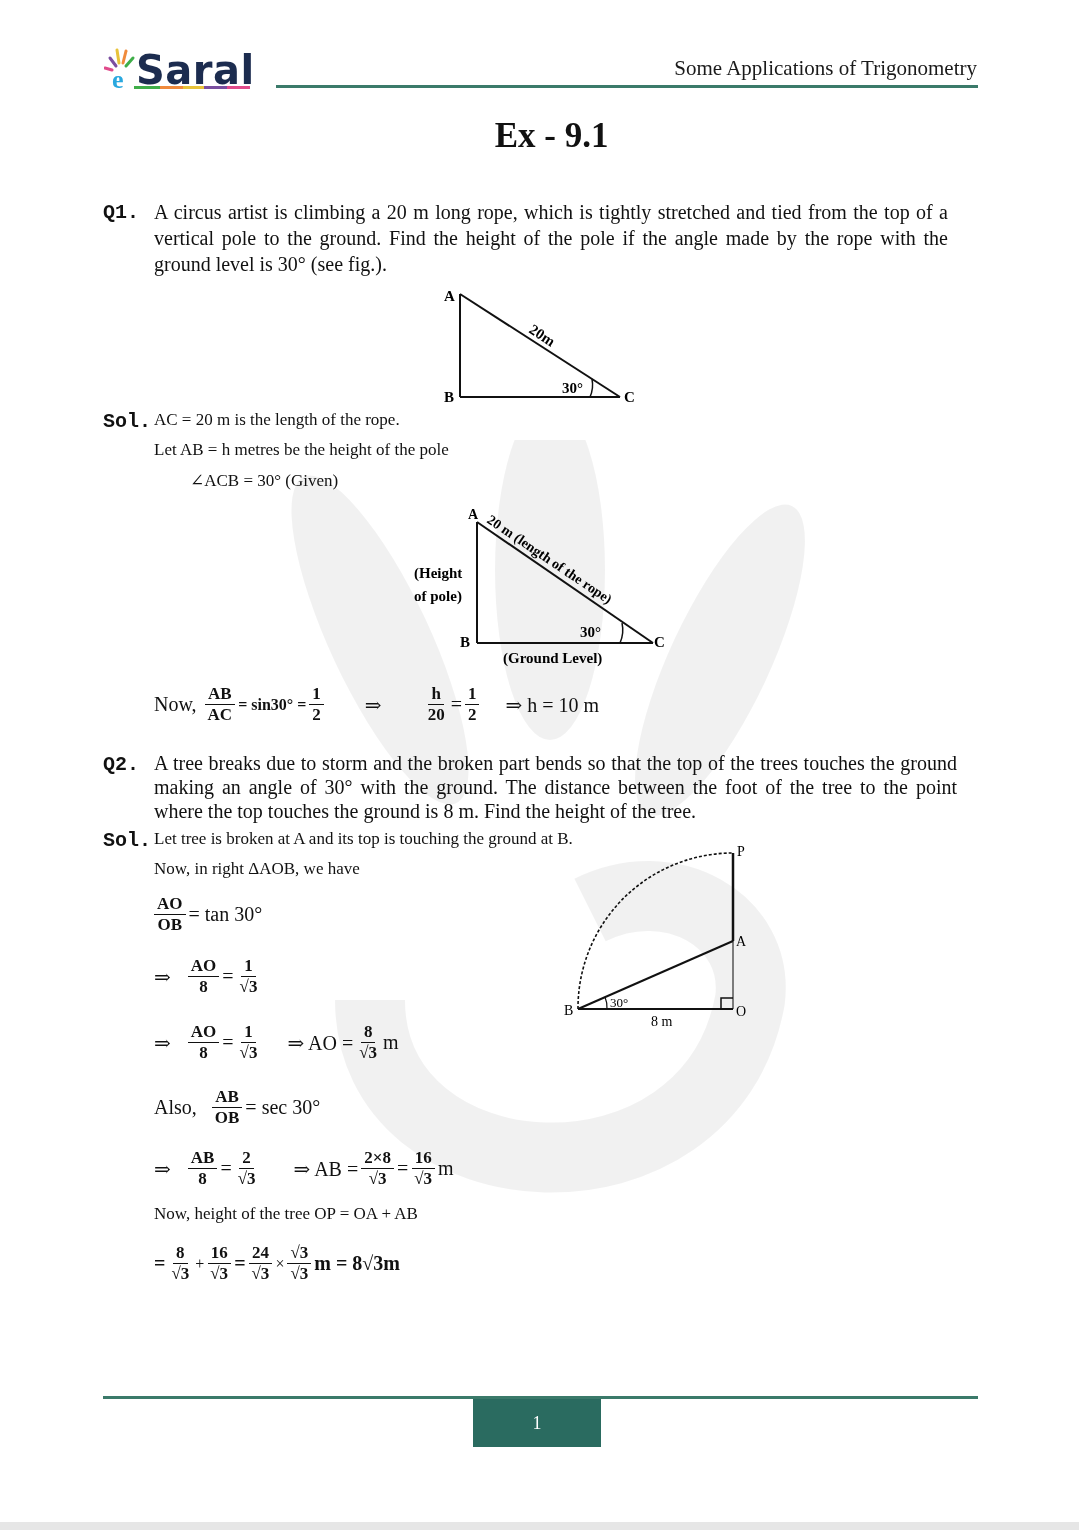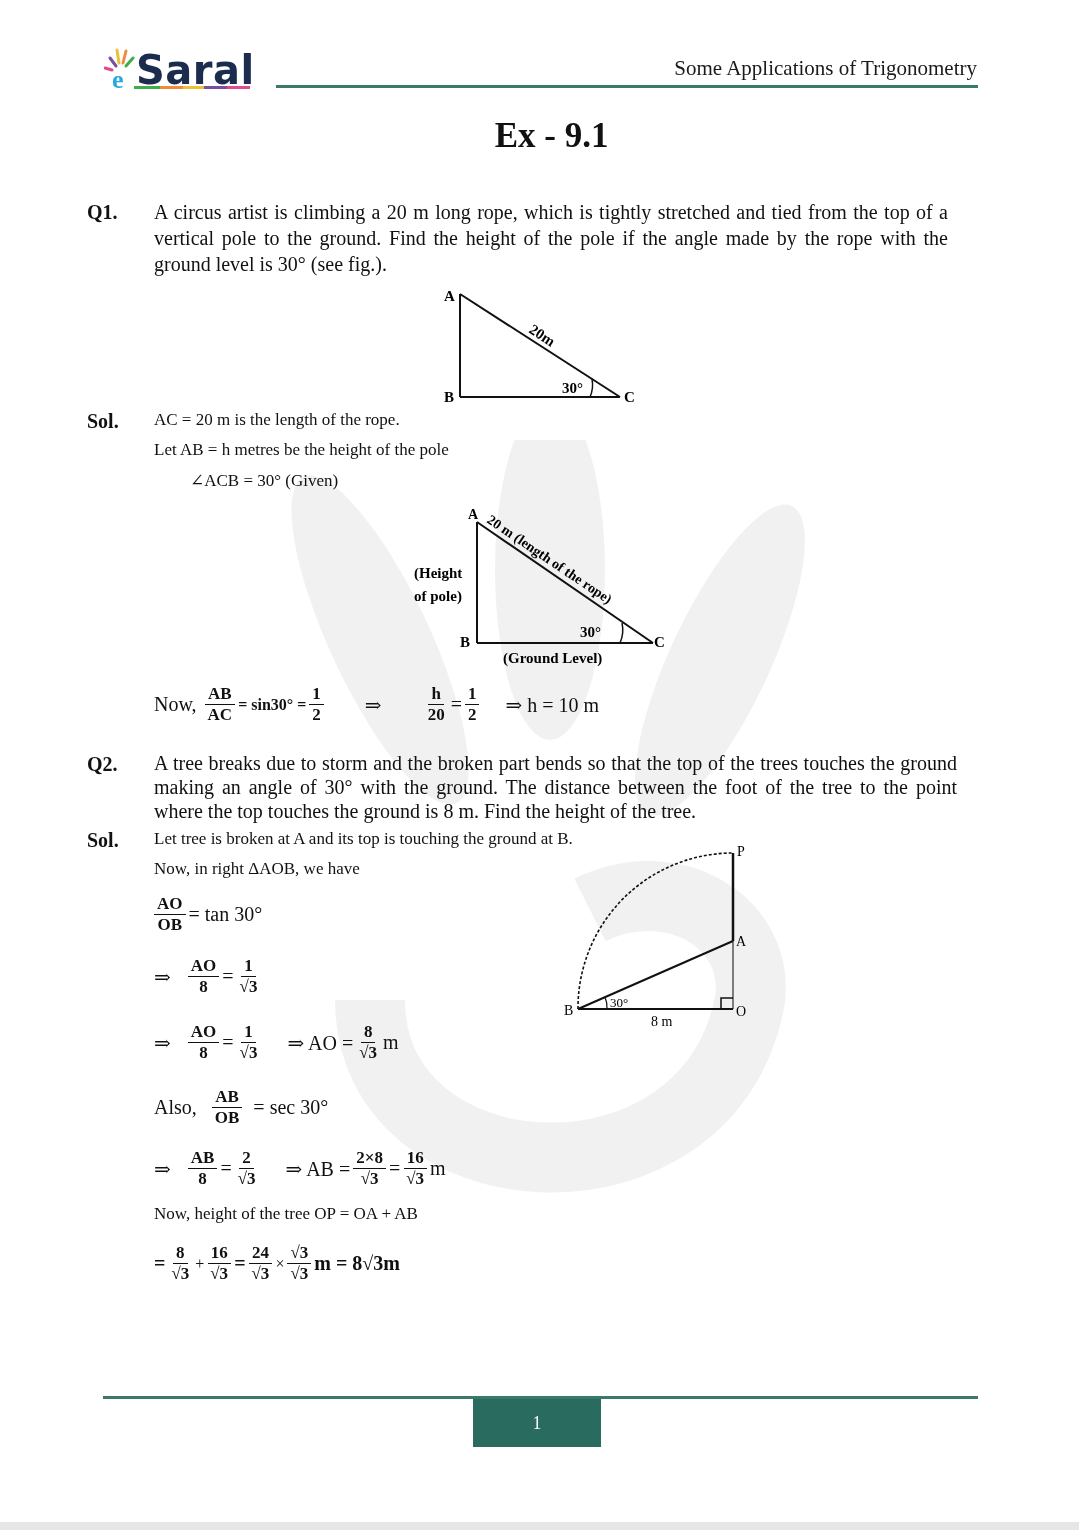--- a/index.html
+++ b/index.html
@@ -10,21 +10,21 @@
   }
   .bottom-strip { position: absolute; left: 0; top: 1522px; width: 1079px; height: 8px; background: #e6e6e6; }
   .watermark { position: absolute; left: 290px; top: 440px; width: 520px; height: 900px; opacity: 0.05; pointer-events: none; }
   .logo { position: absolute; left: 104px; top: 42px; height: 48px; display: flex; align-items: flex-end; }
   .logo-text { font-family: "DejaVu Sans", sans-serif; font-weight: bold; font-size: 40px; color: #1c2c4f; letter-spacing: 0.5px; line-height: 40px; }
   .logo-bar { position: absolute; left: 30px; top: 44px; width: 116px; height: 3px;
     background: linear-gradient(90deg, #3fae49 0 22%, #f08a3c 22% 42%, #e8c33a 42% 60%, #7b4fa0 60% 80%, #e04b8b 80% 100%); }
   .header-title { position: absolute; right: 102px; top: 56px; font-size: 21px; color: #1a1a1a; }
   .header-rule { position: absolute; left: 276px; top: 85px; width: 702px; height: 3px; background: #3b7a6a; }
   .page-heading { position: absolute; left: 0; width: 1079px; top: 116px; text-align: center; font-weight: bold; font-size: 35px; margin-left: 12px; }
-  .qlabel { position: absolute; left: 87px; font-weight: bold; font-size: 20px; }
+  .qlabel { position: absolute; left: 103px; font-weight: bold; font-size: 20px; font-family: Liberation Mono, monospace; }
   .para { position: absolute; left: 154px; font-size: 20px; line-height: 26px; text-align: justify; }
   .line { position: absolute; font-size: 17px; white-space: nowrap; }
   .math { position: absolute; display: flex; align-items: center; font-size: 20px; white-space: nowrap; }
   .frac { display: inline-flex; flex-direction: column; align-items: center; font-weight: bold; font-size: 17px; margin: 0 3px; vertical-align: middle; line-height: 20px; }
   .frac .num { border-bottom: 1.5px solid #111; padding: 0 3px; }
   .frac .den { padding: 0 3px; }
   .bold { font-weight: bold; }
   svg text { font-family: "Liberation Serif", serif; }
   .footer-rule { position: absolute; left: 103px; top: 1396px; width: 875px; height: 3px; background: #3b7a6a; }
   .page-box { position: absolute; left: 473px; top: 1399px; width: 128px; height: 48px; background: #2a6b60; color: #fff; display: flex; align-items: center; justify-content: center; font-size: 18px; }
@@ -179,35 +179,35 @@
     </span>
   <span>m</span>
 </div>
 
 <div class="math" style="left:154px; top:1087px">
   <span style="margin-right:12px">Also,</span>
   <span class="frac">
       <span class="num">AB</span>
       <span class="den">OB</span>
     </span>
-  <span style="margin-left:8px">= sec 30°</span>
+  <span style="margin-left:0">= sec 30°</span>
 </div>
 
 <div class="math" style="left:154px; top:1148px">
   <span style="margin-right:14px">⇒</span>
   <span class="frac">
       <span class="num">AB</span>
       <span class="den">8</span>
     </span>
   <span>=</span>
   <span class="frac">
       <span class="num">2</span>
       <span class="den">√3</span>
     </span>
-  <span style="margin-left:24px">⇒  AB =</span>
+  <span style="margin-left:32px">⇒  AB =</span>
   <span class="frac">
       <span class="num">2×8</span>
       <span class="den">√3</span>
     </span>
   <span>=</span>
   <span class="frac">
       <span class="num">16</span>
       <span class="den">√3</span>
     </span>
   <span>m</span>

